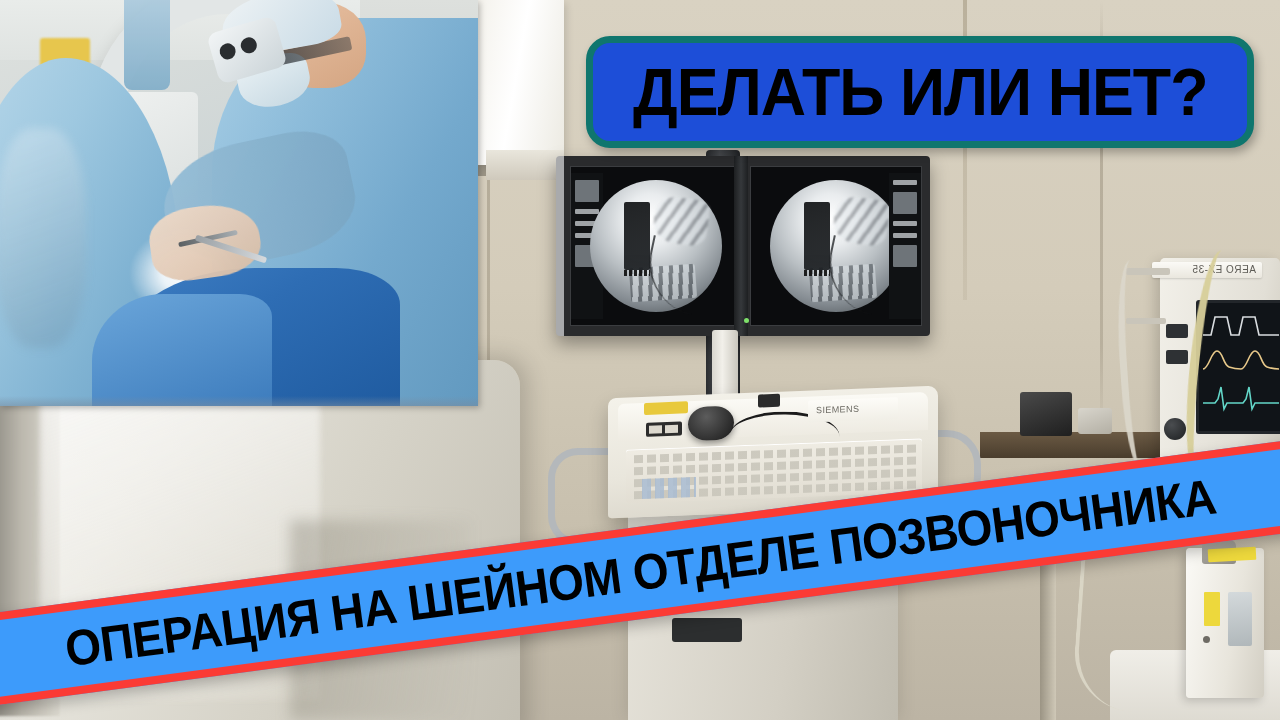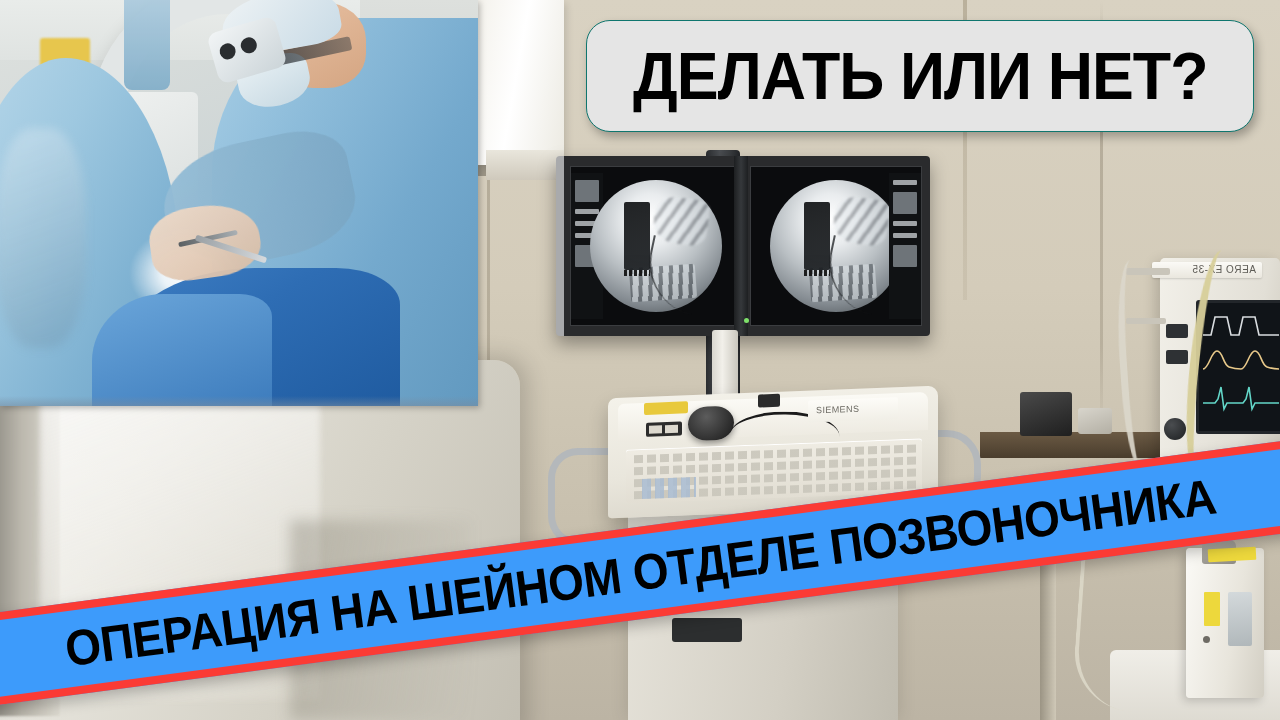--- a/index.html
+++ b/index.html
@@ -352,22 +352,22 @@
     position:absolute;left:178px;top:236px;width:60px;height:5px;
     background:linear-gradient(90deg,#5a5f62,#aab0b4);transform:rotate(-12deg);border-radius:2px;
   }
   .inset-bottom-fade{
     position:absolute;left:0;bottom:0;width:478px;height:10px;
     background:linear-gradient(180deg,rgba(110,140,165,0),rgba(120,140,160,.55));
   }
 
   
   .title-box{
-    position:absolute;left:586px;top:20px;width:668px;height:112px;
-    background:#e5e5e5;border:1px solid #0f766e;border-radius:24px;
+    position:absolute;left:586px;top:36px;width:668px;height:112px;
+    background:#1d4ed8;border:7px solid #0f766e;border-radius:24px;
     display:flex;align-items:center;justify-content:center;
     box-sizing:border-box;
     box-shadow:3px 5px 10px rgba(0,0,0,.28);
   }
   .title-text{
     font-family:"Liberation Sans","DejaVu Sans",sans-serif;
     font-weight:bold;font-size:66px;line-height:1;color:#000;
     letter-spacing:-1px;white-space:nowrap;
     transform:scaleX(.95);
   }

